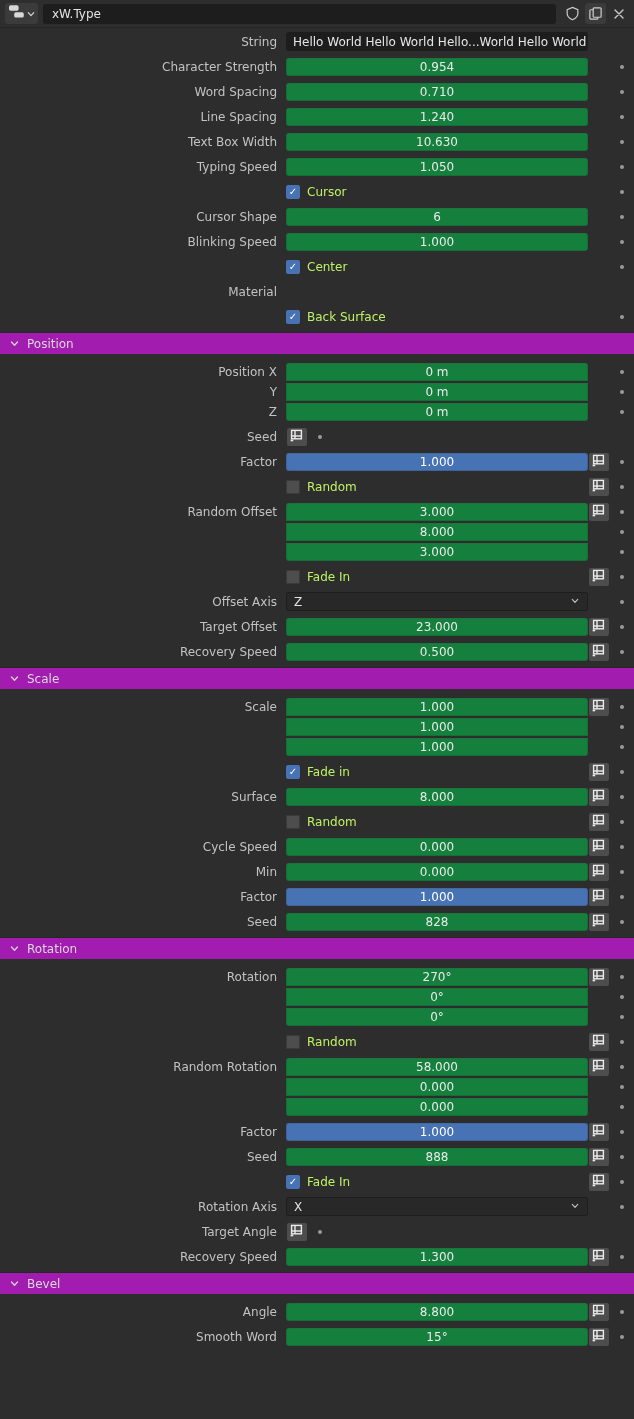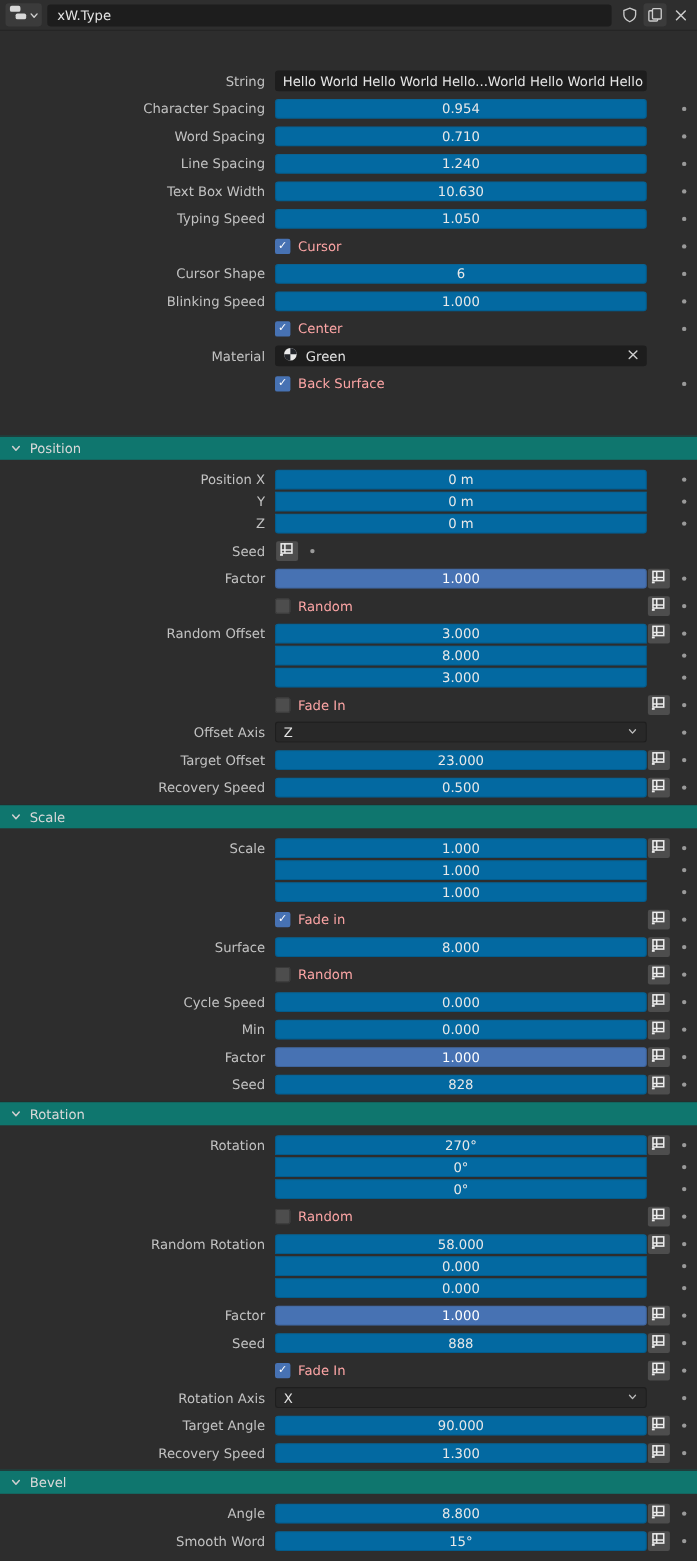--- a/index.html
+++ b/index.html
@@ -1,53 +1,53 @@
 <!DOCTYPE html>
 <html><head>
 <meta charset="utf-8">
 <style>
   html,body{margin:0;padding:0;background:#2d2d2d;}
   body{width:634px;height:1419px;overflow:hidden;font-family:"DejaVu Sans","Liberation Sans",sans-serif;-webkit-font-smoothing:antialiased;}
-  .panel{width:634px;height:1419px;background:#2d2d2d;display:flex;flex-direction:column;gap:32px;}
+  .panel{width:634px;height:1419px;background:#2d2d2d;display:flex;flex-direction:column;}
   
   .hdr{height:27px;background:#2e2e2e;border-bottom:1px solid #252525;display:flex;align-items:center;padding:0 5px;flex:0 0 auto;}
   .hdr-btn{height:21px;display:flex;align-items:center;background:#3b3b3b;border-radius:3px;padding:0 2px 0 3px;cursor:pointer;}
   .hdr-chev{display:flex;align-items:center;margin-left:1px;}
   .name-input{flex:1;height:20px;background:#1d1d1d;border-radius:3px;color:#e4e4e4;font-size:12px;display:flex;align-items:center;padding:0 9px;margin:0 6px 0 5px;white-space:nowrap;overflow:hidden;}
   .icon-btn{width:21px;height:21px;display:flex;align-items:center;justify-content:center;border-radius:3px;cursor:pointer;}
   .icon-btn.boxed{background:#3b3b3b;margin:0 2px;}
   
   .rows{padding-top:4px;}
   .row{display:flex;align-items:center;height:19px;margin-bottom:6px;}
   .row.sub{margin-bottom:1px;}
   .row.sublast{margin-bottom:6px;}
-  .rlabel{width:250px;box-sizing:border-box;text-align:right;padding-right:9px;color:#c2c2c2;font-size:12px;white-space:nowrap;overflow:hidden;flex:0 0 auto;}
+  .rlabel{width:250px;box-sizing:border-box;text-align:right;padding-right:9px;color:#c2c2c2;font-size:12px;white-space:nowrap;overflow:hidden;flex:0 0 auto;margin-left:36px;}
   .farea{flex:1;display:flex;align-items:center;height:19px;min-width:0;}
   .rright{width:46px;flex:0 0 auto;display:flex;align-items:center;height:19px;}
   .kfslot{width:21px;height:19px;display:flex;align-items:center;justify-content:center;flex:0 0 auto;}
   .kfbtn{width:20px;height:18px;background:#4d4d4d;border-radius:2px;display:flex;align-items:center;justify-content:center;cursor:pointer;}
   .dotslot{flex:1;display:flex;align-items:center;justify-content:center;}
   .dot{width:4px;height:4px;border-radius:50%;background:#9a9a9a;cursor:pointer;}
   
-  .nfield{flex:1;height:18px;background:#0369a1;border-radius:3px;display:flex;align-items:center;justify-content:center;color:#e9e9e9;font-size:12px;cursor:pointer;box-shadow:inset 0 1px 0 rgba(255,255,255,0.04), inset 0 0 0 1px rgba(0,0,0,0.12);}
+  .nfield{flex:1;height:18px;background:#15803d;border-radius:3px;display:flex;align-items:center;justify-content:center;color:#e9e9e9;font-size:12px;cursor:pointer;box-shadow:inset 0 1px 0 rgba(255,255,255,0.04), inset 0 0 0 1px rgba(0,0,0,0.12);}
   .nfield.slider{background:#4772b3;color:#ffffff;}
   .grp-first{border-radius:3px 3px 0 0;}
   .grp-mid{border-radius:0;}
   .grp-last{border-radius:0 0 3px 3px;}
   .tfield{flex:1;height:19px;background:#1d1d1d;border-radius:3px;color:#e6e6e6;font-size:12px;display:flex;align-items:center;padding:0 7px;white-space:nowrap;overflow:hidden;cursor:text;}
   .dfield{flex:1;height:19px;background:#282828;border-radius:3px;display:flex;align-items:center;justify-content:space-between;color:#e3e3e3;font-size:12px;padding:0 8px;cursor:pointer;box-shadow:inset 0 0 0 1px rgba(0,0,0,0.25);}
   .mfield{flex:1;height:19px;background:#1d1d1d;border-radius:3px;display:flex;align-items:center;color:#e3e3e3;font-size:12px;padding:0 7px;cursor:pointer;}
   .mfield .mtxt{flex:1;margin-left:7px;white-space:nowrap;overflow:hidden;}
   .cbwrap{display:flex;align-items:center;cursor:pointer;}
   .cb{width:14px;height:14px;border-radius:2px;display:flex;align-items:center;justify-content:center;flex:0 0 auto;}
   .cb.on{background:#4772b3;color:#ffffff;font-size:10px;font-weight:bold;line-height:1;}
   .cb.off{background:#4d4d4d;box-shadow:inset 0 0 0 1px #3a3a3a;}
-  .cblabel{color:#fca5a5;font-size:12px;margin-left:7px;white-space:nowrap;}
+  .cblabel{color:#bef264;font-size:12px;margin-left:7px;white-space:nowrap;}
   
-  .sec-hdr{height:22px;box-sizing:border-box;background:#0f766e;border-top:1px solid #272727;display:flex;align-items:center;padding:0 9px;margin-bottom:7px;cursor:pointer;}
+  .sec-hdr{height:22px;box-sizing:border-box;background:#a21caf;border-top:1px solid #272727;display:flex;align-items:center;padding:0 9px;margin-bottom:7px;cursor:pointer;}
   .sec-title{color:#d9d9d9;font-size:12px;margin-left:7px;}
 </style>
 </head>
 <body>
 
 <div class="panel">
   <div class="hdr">
     <div class="hdr-btn">
       <span>
         <svg width="17" height="15" viewBox="0 0 17 15">
@@ -86,21 +86,21 @@
           <div class="tfield">
             <span>Hello World Hello World Hello...World Hello World Hello World</span>
           </div>
         </div>
         <div class="rright">
           <div class="kfslot"></div>
           <div class="dotslot"></div>
         </div>
       </div>
       <div class="row">
-        <div class="rlabel">Character Spacing</div>
+        <div class="rlabel">Character Strength</div>
         <div class="farea">
           <div class="nfield">
             <span>0.954</span>
           </div>
         </div>
         <div class="rright">
           <div class="kfslot"></div>
           <div class="dotslot">
             <div class="dot"></div>
           </div>
@@ -215,33 +215,20 @@
         </div>
         <div class="rright">
           <div class="kfslot"></div>
           <div class="dotslot">
             <div class="dot"></div>
           </div>
         </div>
       </div>
       <div class="row">
         <div class="rlabel">Material</div>
-        <div class="farea">
-          <div class="mfield">
-            <span><svg width="14" height="14" viewBox="0 0 14 14">
-                <circle cx="7" cy="7" r="5.7" fill="#eaeaea"></circle>
-                <path d="M7 7 L7 1.3 A5.7 5.7 0 0 1 12.7 7 Z" fill="#22252a"></path>
-                <path d="M7 7 L7 12.7 A5.7 5.7 0 0 1 1.3 7 Z" fill="#22252a"></path>
-              </svg></span>
-            <span class="mtxt">Green</span>
-            <span><svg width="11" height="11" viewBox="0 0 11 11">
-                <path d="M2 2 L9 9 M9 2 L2 9" stroke="#cdcdcd" stroke-width="1.3" stroke-linecap="round"></path>
-              </svg></span>
-          </div>
-        </div>
         <div class="rright">
           <div class="kfslot"></div>
           <div class="dotslot"></div>
         </div>
       </div>
       <div class="row">
         <div class="rlabel"></div>
         <div class="farea">
           <div class="cbwrap">
             <span class="cb on">✓</span>
@@ -947,25 +934,20 @@
           </div>
           <div class="rright">
             <div class="kfslot"></div>
             <div class="dotslot">
               <div class="dot"></div>
             </div>
           </div>
         </div>
         <div class="row">
           <div class="rlabel">Target Angle</div>
-          <div class="farea">
-            <div class="nfield">
-              <span>90.000</span>
-            </div>
-          </div>
           <div class="rright">
             <div class="kfslot">
               <div class="kfbtn">
                 <span><svg width="13" height="13" viewBox="0 0 13 13">
                     <rect x="1.6" y="1.4" width="9.8" height="8.4" fill="none" stroke="#ececec" stroke-width="1.4"></rect>
                     <line x1="5" y1="1.4" x2="5" y2="9.8" stroke="#ececec" stroke-width="1.4"></line>
                     <line x1="1.6" y1="7" x2="11.4" y2="7" stroke="#ececec" stroke-width="1.4"></line>
                     <rect x="0.6" y="10.6" width="2.6" height="1.7" fill="#ececec"></rect>
                   </svg></span>
               </div>

